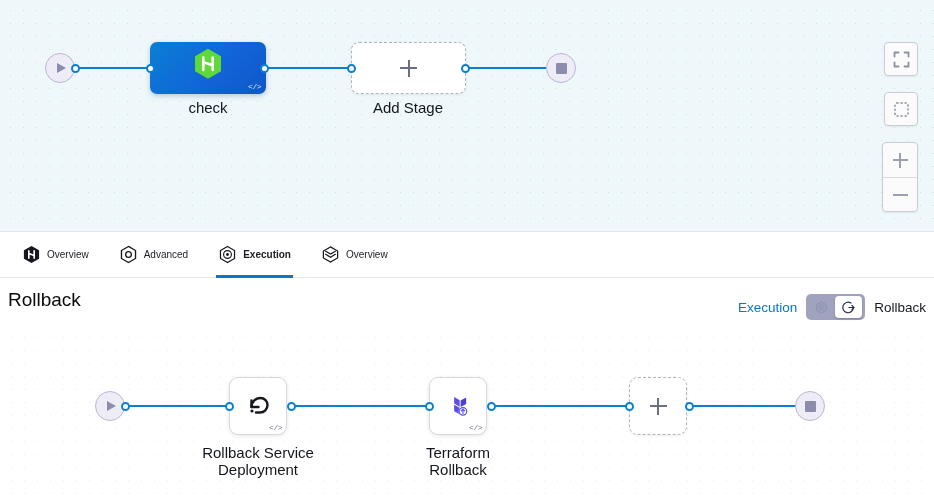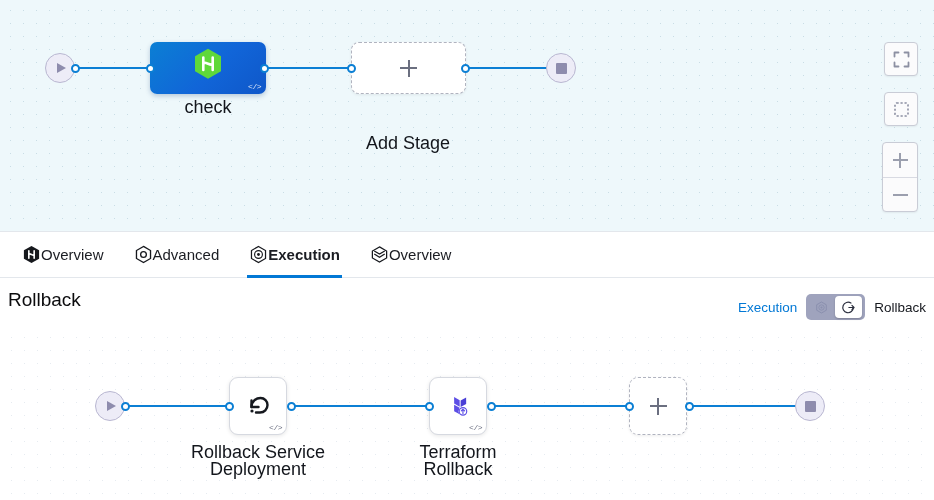--- a/index.html
+++ b/index.html
@@ -123,21 +123,21 @@
     content: "";
     position: absolute;
     background: #6b6f80;
   }
   .plus-glyph:before { left: 0; top: 7.5px; width: 17px; height: 2px; }
   .plus-glyph:after  { top: 0; left: 7.5px; height: 17px; width: 2px; }
 
   .node-label {
     position: absolute;
     text-align: center;
-    font-size: 18px;
+    font-size: 15px;
     line-height: 17px;
     color: #13161c;
     white-space: pre;
     z-index: 2;
   }
 
   
   .canvas-tools {
     position: absolute;
     right: 16px;
@@ -195,23 +195,23 @@
     box-sizing: border-box;
     display: flex;
     align-items: stretch;
     padding-left: 14px;
     z-index: 5;
   }
   .tab {
     position: relative;
     display: flex;
     align-items: center;
-    gap: 0;
+    gap: 6px;
     padding: 0 22px 0 8px;
-    font-size: 15px;
+    font-size: 10px;
     color: #1b1d23;
     cursor: default;
   }
   .tab .tab-label { white-space: nowrap; }
   .tab.active .tab-label { font-weight: bold; }
   .tab.active:after {
     content: "";
     position: absolute;
     left: 6px; right: 20px; bottom: -1px;
     height: 3px;
@@ -327,21 +327,21 @@
     </div>
     <div class="port" style="left:145.5px; top:63.5px;"></div>
     <div class="port" style="left:259.5px; top:63.5px;"></div>
     <div class="node-label" style="left:148px; top:99px; width:120px;">check</div>
 
     <div class="add-node" style="left:351px; top:42px; width:115px; height:52px;">
       <span class="plus-glyph"></span>
     </div>
     <div class="port" style="left:347px; top:63.5px;"></div>
     <div class="port" style="left:461px; top:63.5px;"></div>
-    <div class="node-label" style="left:348px; top:99px; width:120px;margin-top:36px;">Add Stage</div>
+    <div class="node-label" style="left:348px; top:99px; width:120px;">Add Stage</div>
 
     <div class="terminal" style="left:546px; top:53px;">
       <div class="stop-sq"></div>
     </div>
 
     <div class="canvas-tools" style="top:42px;">
       <div class="tool-btn">
         <svg width="17" height="17" viewBox="0 0 17 17">
           <path d="M1.5 5.5 V1.5 H5.5 M11.5 1.5 H15.5 V5.5 M15.5 11.5 V15.5 H11.5 M5.5 15.5 H1.5 V11.5" stroke="#8c90a2" stroke-width="1.8" fill="none" stroke-linecap="round" stroke-linejoin="round"></path>
         </svg>

